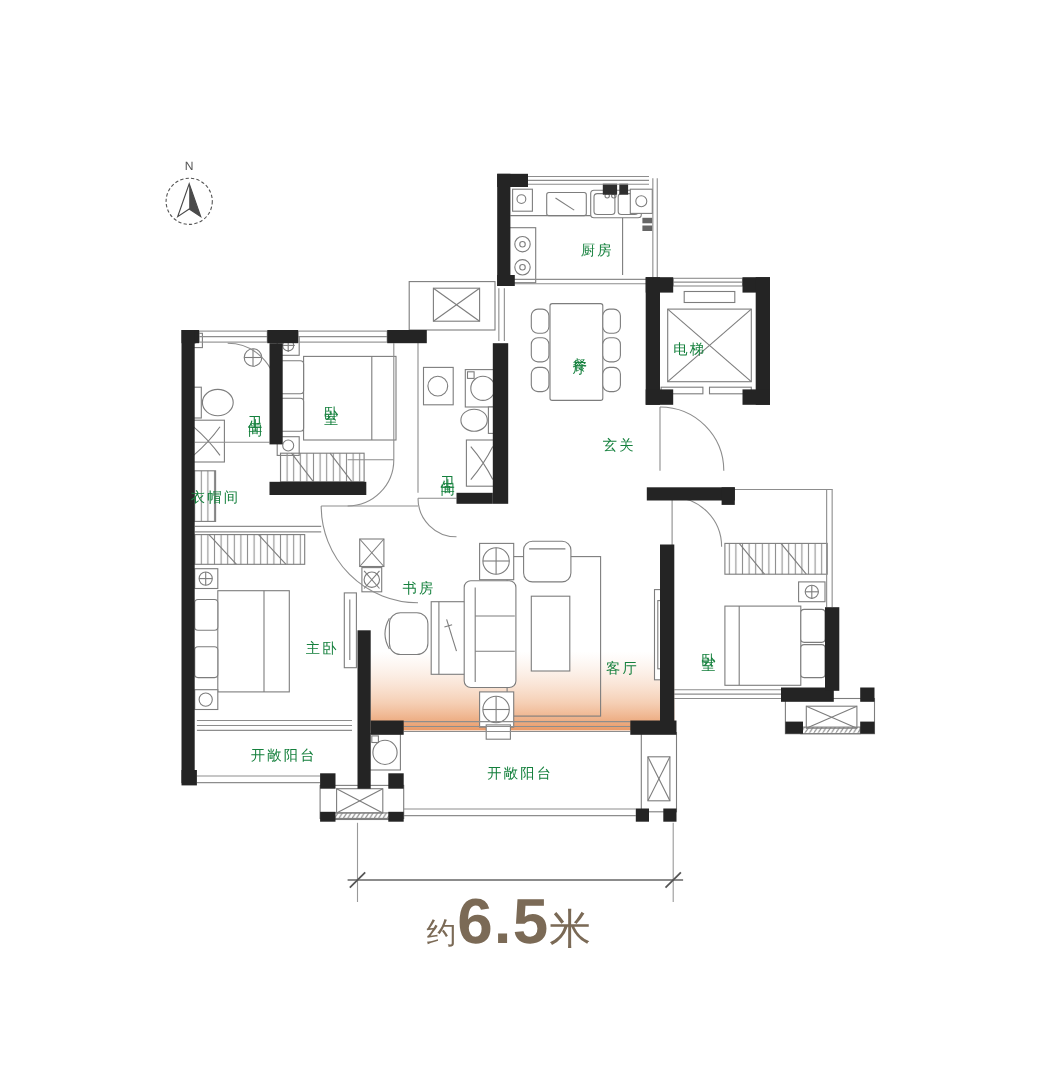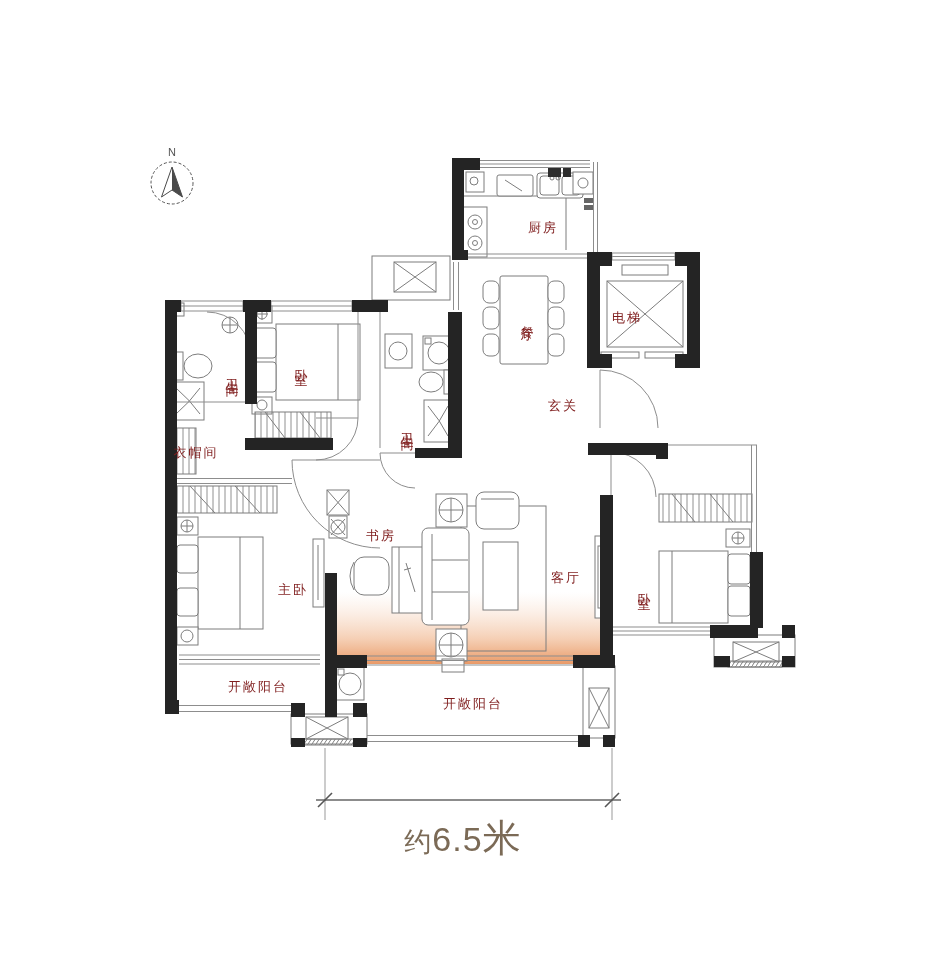--- a/index.html
+++ b/index.html
@@ -1,26 +1,26 @@
 <!DOCTYPE html>
 <html><head>
 <meta charset="utf-8">
 <style>
   html,body{margin:0;padding:0;background:#fff;}
   .stage{position:relative;width:952px;height:969px;background:#ffffff;overflow:hidden;
          font-family:"Liberation Sans","DejaVu Sans",sans-serif;}
   .plan-svg{position:absolute;left:0;top:0;}
-  .lbl{position:absolute;transform:translate(-50%,-50%);font-size:13px;color:#7f1d1d;
+  .lbl{position:absolute;transform:translate(-50%,-50%);font-size:13px;color:#15803d;
        letter-spacing:2px;white-space:nowrap;line-height:1.15;}
   .lbl.v{writing-mode:vertical-rl;letter-spacing:3px;}
   .lbl.north{font-size:11px;color:#555;letter-spacing:0;}
   .dim{position:absolute;left:463px;top:838px;transform:translate(-50%,-50%);
        display:flex;align-items:baseline;color:#7b6a56;letter-spacing:1px;}
   .dim .pre{font-size:27px;}
-  .dim .val{font-size:34px;font-weight:400;}
+  .dim .val{font-size:58px;font-weight:700;}
   .dim .unit{font-size:38px;}
 </style>
 </head>
 <body>
 
 <div class="stage">
 
 <svg class="plan-svg" width="952" height="969" viewBox="0 0 952 969">
   <defs>
     <pattern id="hatch" width="6" height="8" patternUnits="userSpaceOnUse">
@@ -319,21 +319,21 @@
 <div class="lbl" style="left:543px;top:228px">厨房</div>
 <div class="lbl v" style="left:526px;top:318px">餐厅</div>
 <div class="lbl" style="left:627px;top:318px">电梯</div>
 <div class="lbl" style="left:563px;top:406px">玄关</div>
 <div class="lbl v" style="left:231px;top:372px">卫生间</div>
 <div class="lbl v" style="left:300px;top:362px">卧室</div>
 <div class="lbl" style="left:196px;top:453px">衣帽间</div>
 <div class="lbl v" style="left:406px;top:426px">卫生间</div>
 <div class="lbl" style="left:293px;top:590px">主卧</div>
 <div class="lbl" style="left:381px;top:536px">书房</div>
-<div class="lbl" style="left:566px;top:578px">客厅</div>
+<div class="lbl" style="left:566px;top:608px">客厅</div>
 <div class="lbl v" style="left:643px;top:586px">卧室</div>
 <div class="lbl" style="left:258px;top:687px">开敞阳台</div>
 <div class="lbl" style="left:473px;top:704px">开敞阳台</div>
 
 <div class="dim">
   <span class="pre">约</span>
       <span class="val">6.5</span>
       <span class="unit">米</span>
 </div>
 

